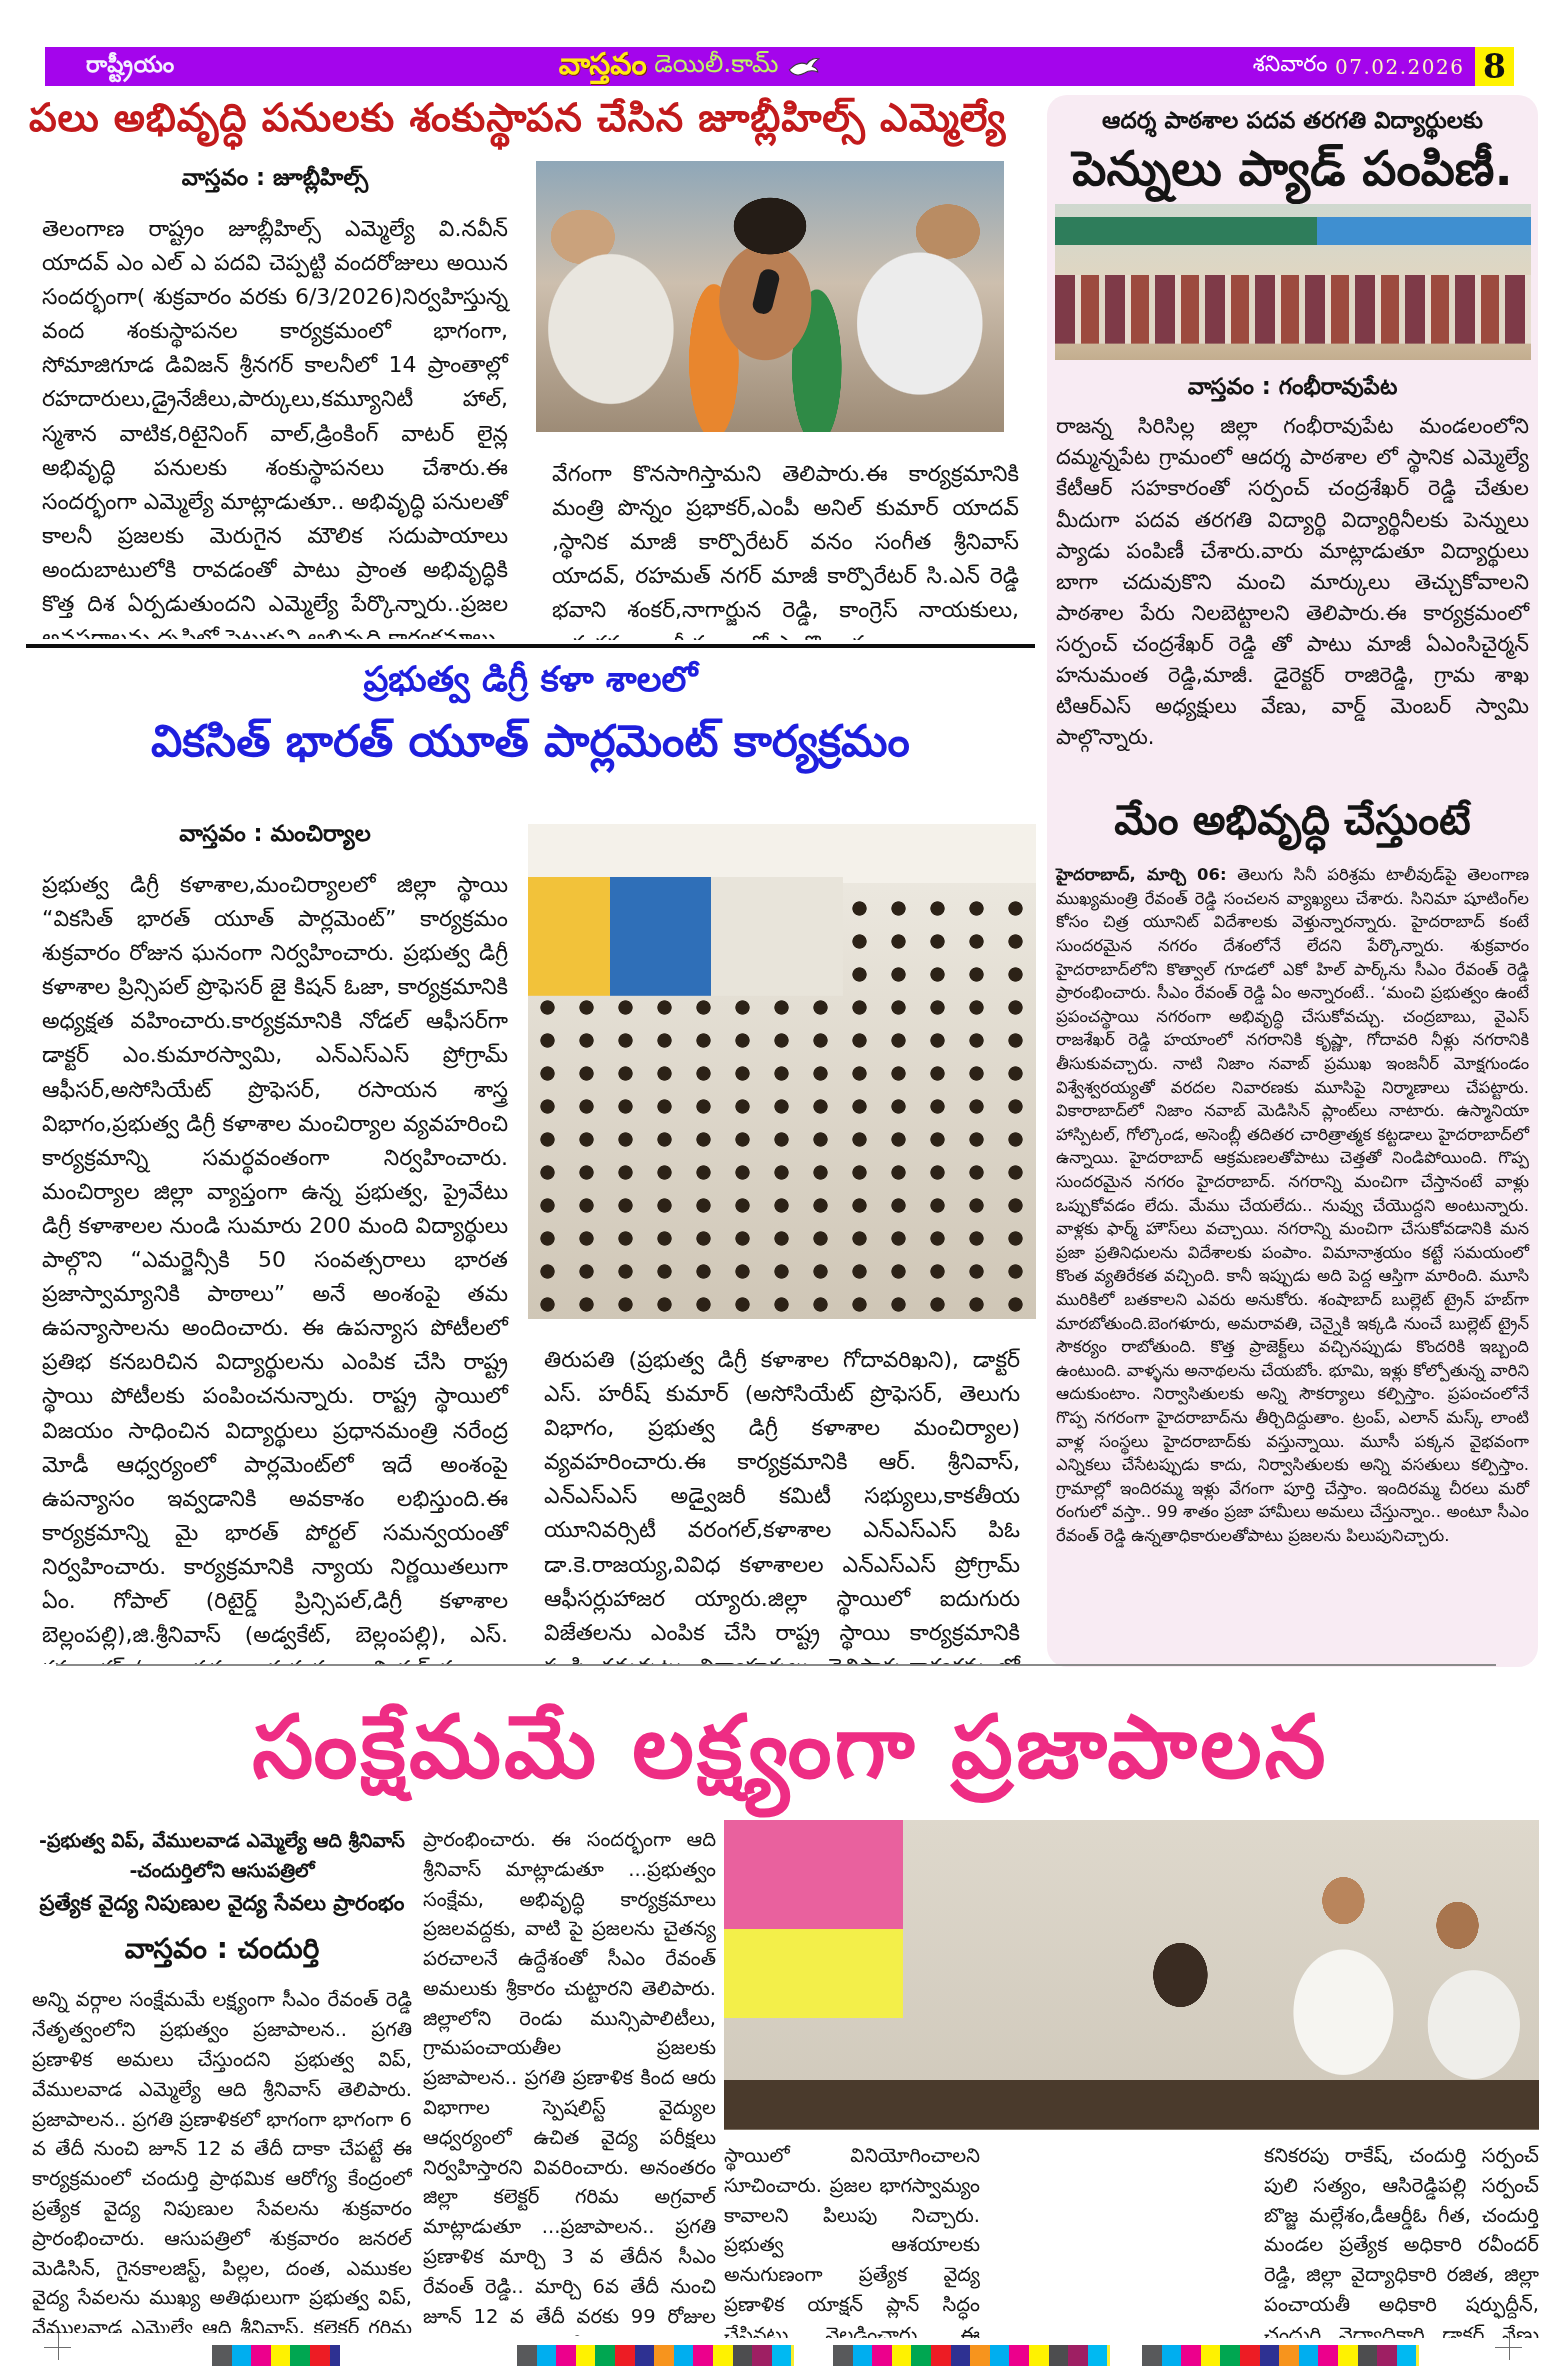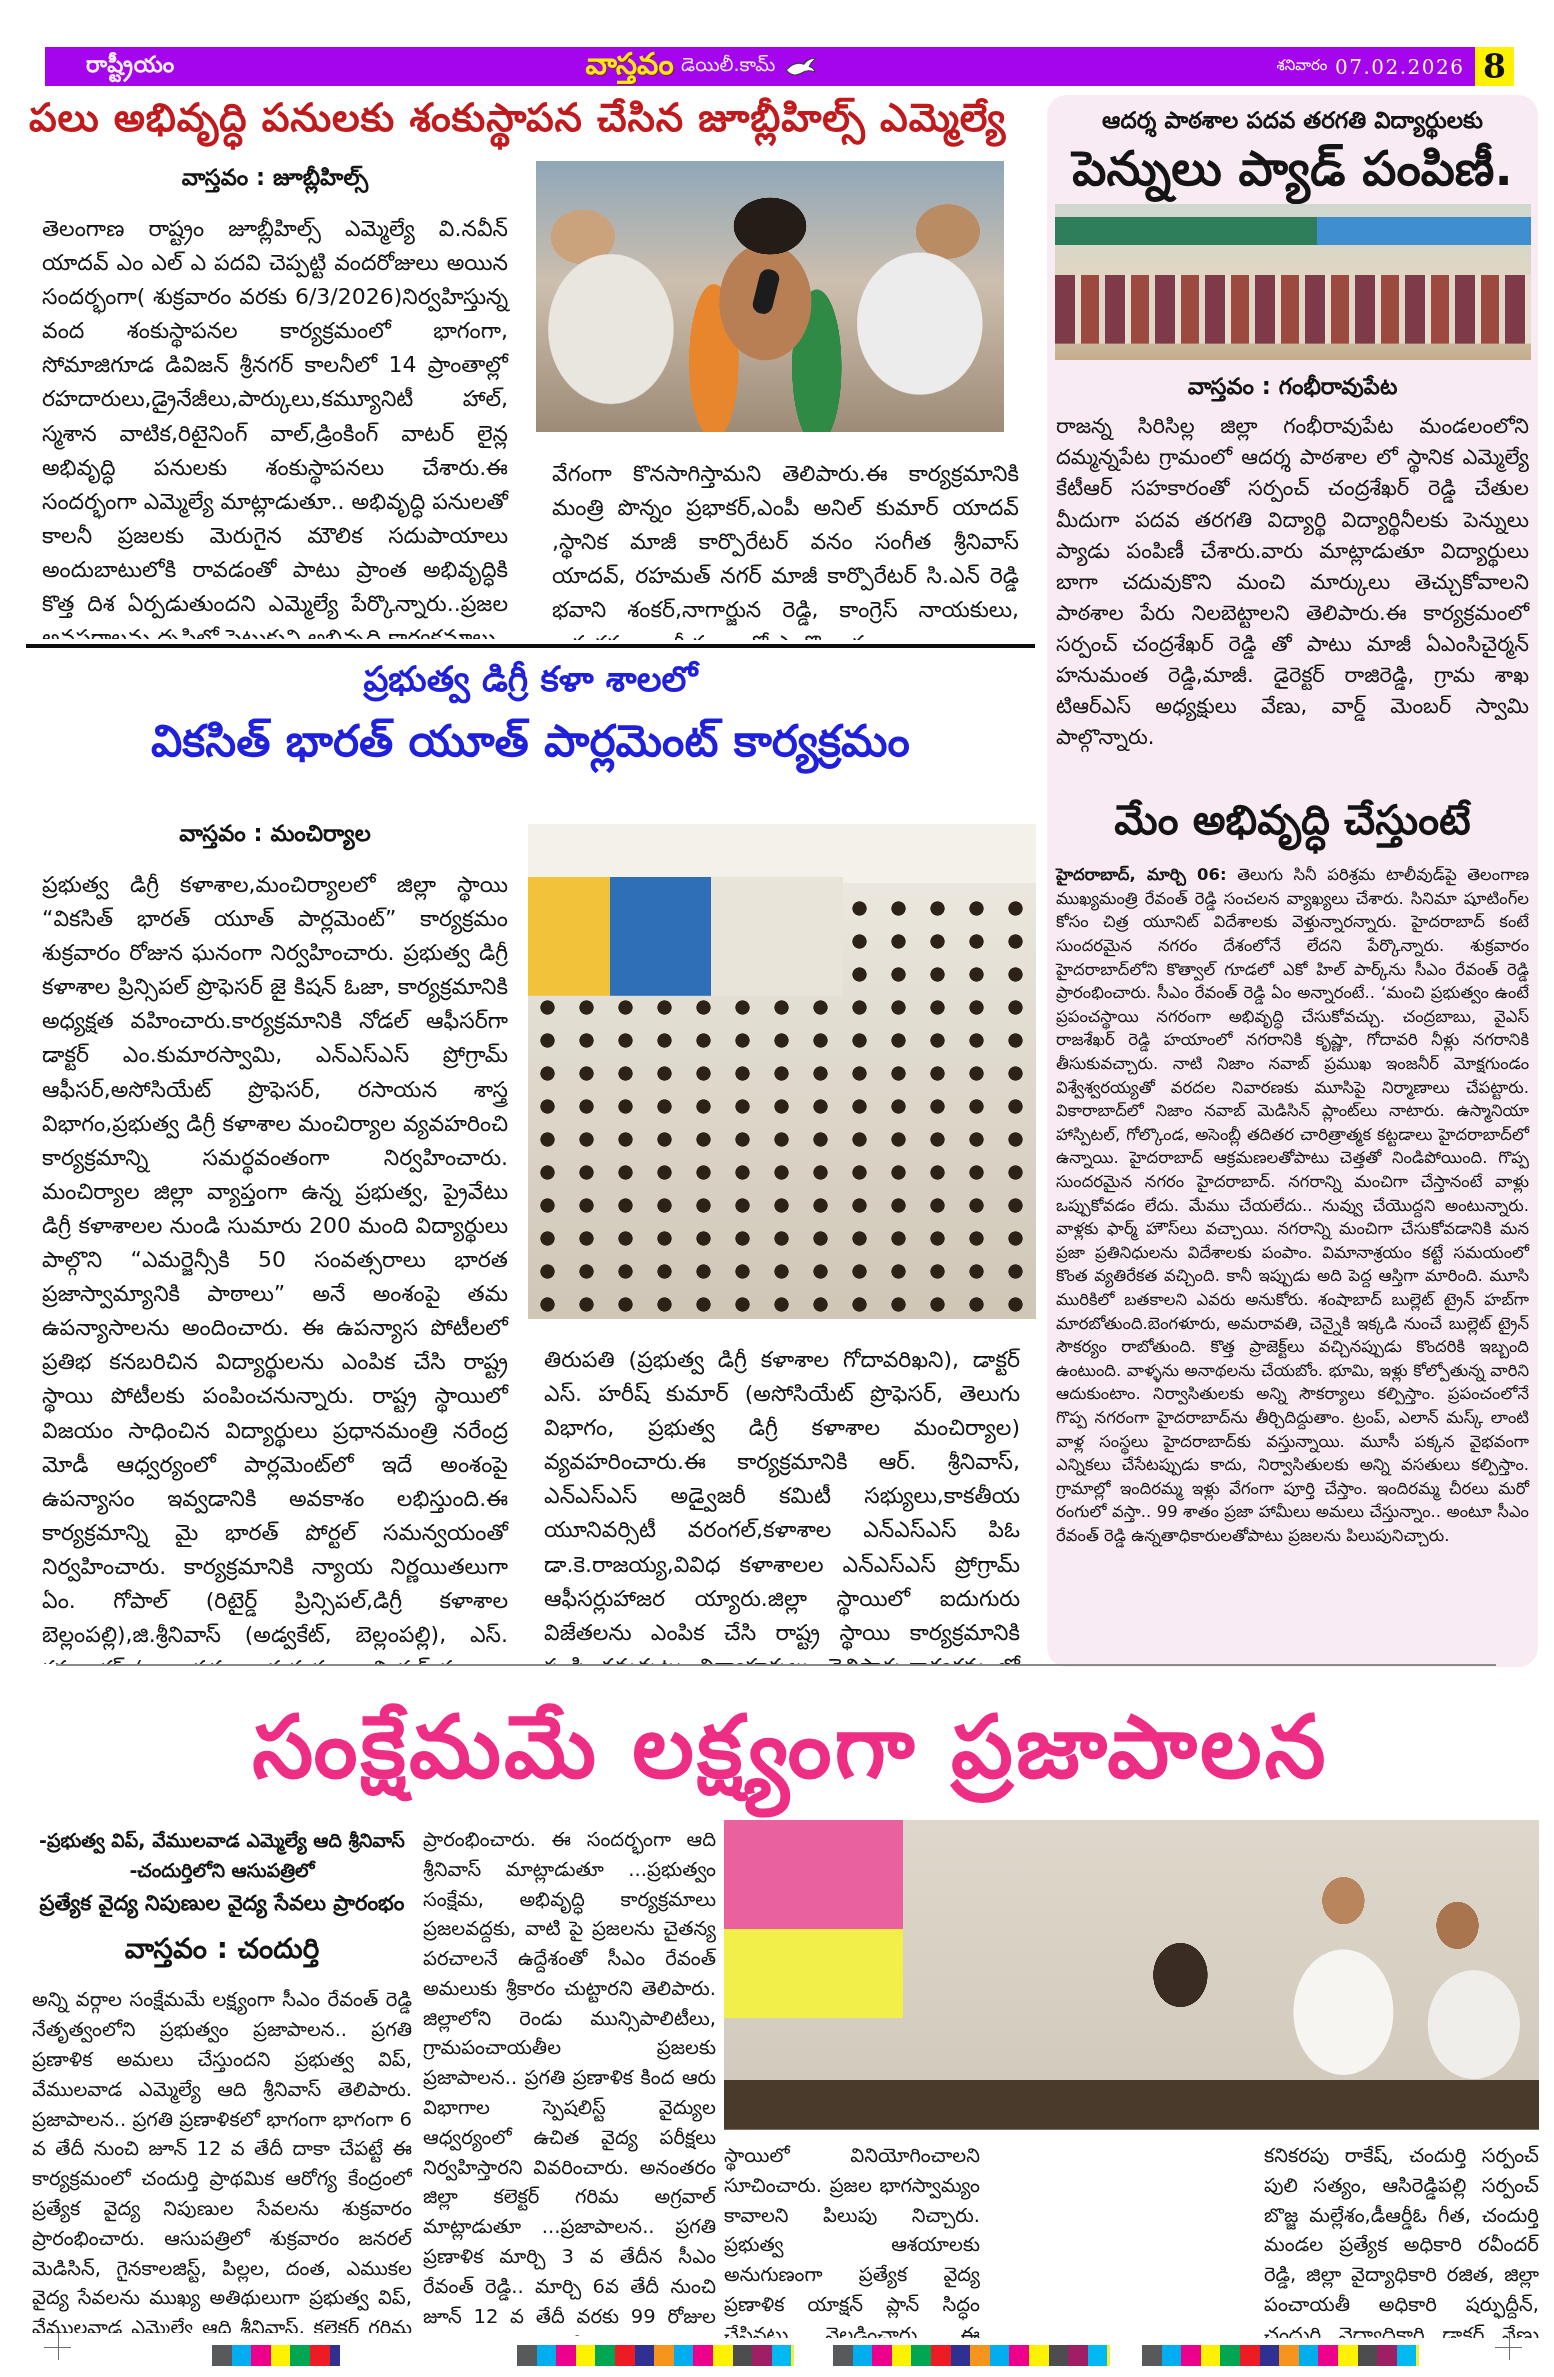--- a/index.html
+++ b/index.html
@@ -4,23 +4,23 @@
 <style>
   html,body{margin:0;padding:0;background:#ffffff;}
   .page{position:relative;width:1555px;height:2377px;background:#ffffff;overflow:hidden;
         font-family:"DejaVu Sans",sans-serif;color:#141414;padding-left:36px;}
   
   .masthead{position:absolute;left:45px;top:47px;width:1469px;height:39px;
             display:flex;align-items:center;background:#a405ec;}
   .mast-section{font-size:22.6px;font-weight:bold;color:#f4f0ff;margin-left:41px;letter-spacing:0.8px;}
   .mast-center{flex:1;display:flex;align-items:center;justify-content:center;gap:7.5px;}
   .mast-name{font-size:30px;font-weight:bold;color:#ffe816;text-shadow:0.8px 0.8px 0 #7a2b00;}
-  .mast-suffix{font-size:19px;color:#e5e5e5;}
+  .mast-suffix{font-size:25px;color:#bef264;}
   .dove{width:35px;height:27px;}
-  .mast-day{font-size:15px;color:#ffffff;margin-right:7.5px;margin-left:48px;}
+  .mast-day{font-size:22px;color:#ffffff;margin-right:7.5px;margin-left:48px;}
   .mast-date{font-size:20px;color:#fef9c3;font-family:"DejaVu Serif",serif;margin-right:10.5px;letter-spacing:1.5px;}
   .pagenum{width:39px;height:39px;background:#fff200;color:#111;font-size:33px;font-weight:bold;
            display:flex;align-items:center;justify-content:center;font-family:"DejaVu Serif",serif;}
   
   .byline{text-align:center;font-weight:bold;font-size:22.6px;margin:0 0 10.5px 0;}
   .jtext{font-size:22px;line-height:1.55;text-align:justify;margin:16px;}
   
   .hl-red{position:absolute;left:29px;top:95px;width:1008px;margin:0;
           font-size:39px;font-weight:bold;color:#c21a1c;letter-spacing:0.8px;white-space:nowrap;overflow:hidden;}
   .a1col1{position:absolute;left:26px;top:164px;width:498px;height:475px;overflow:hidden;}

